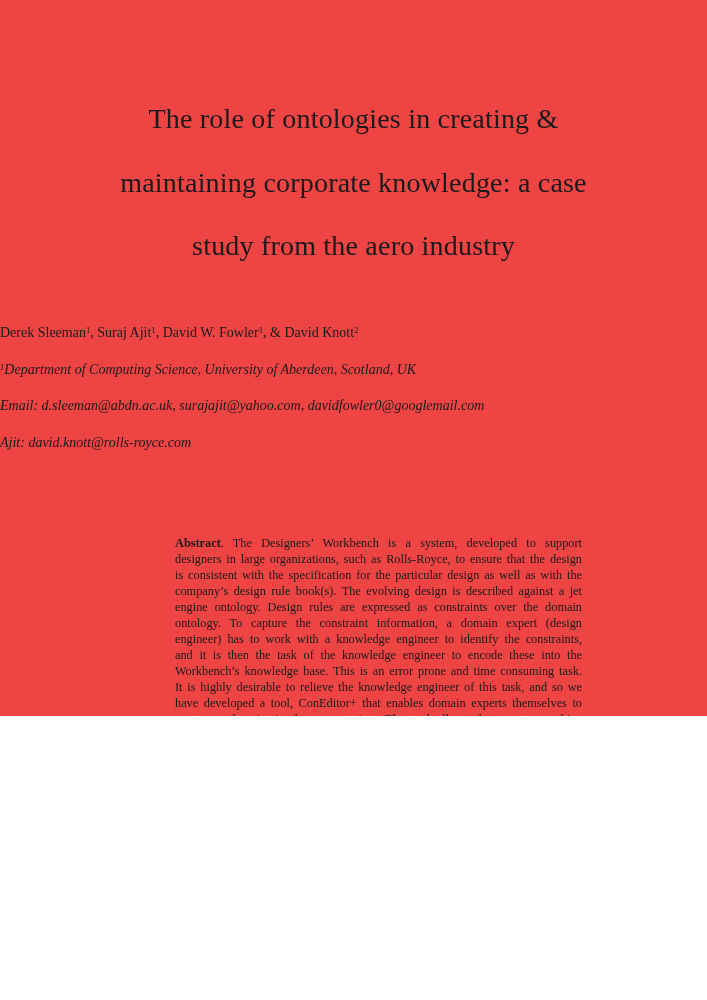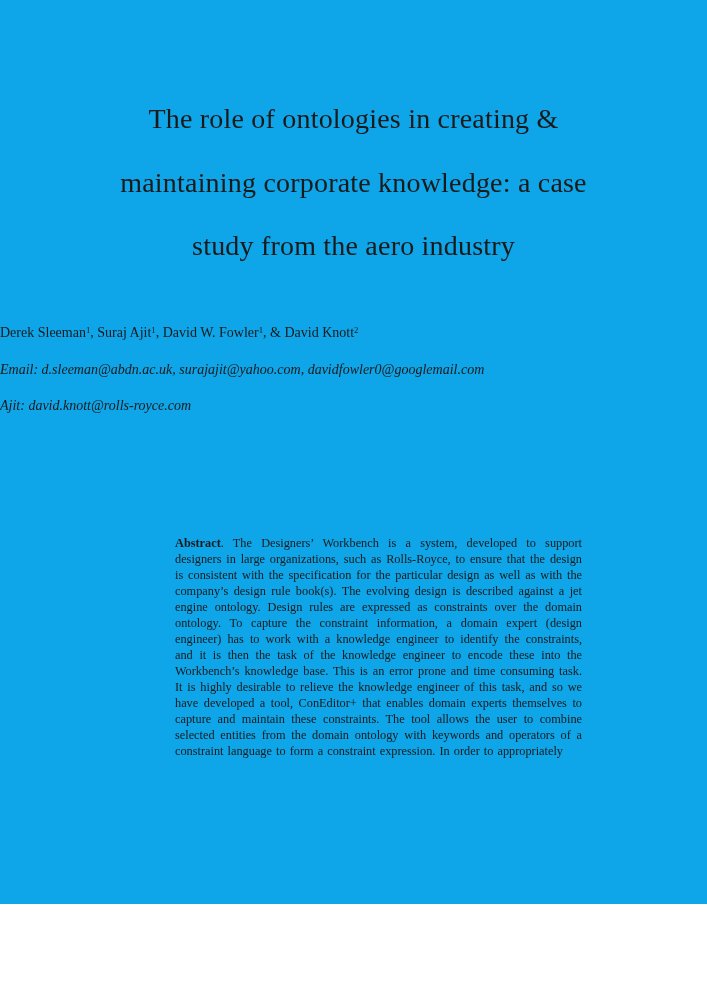--- a/index.html
+++ b/index.html
@@ -3,22 +3,22 @@
 <meta charset="utf-8">
 <style>
   html, body {
     margin: 0;
     padding: 0;
     background: #ffffff;
   }
   .page {
     position: relative;
     width: 707px;
-    height: 904px;
-    background: #0ea5e9;
+    height: 716px;
+    background: #ef4444;
     font-family: "Liberation Serif", "DejaVu Serif", serif;
     color: #1a1a1a;
     overflow: hidden;
   }
   .title {
     position: absolute;
     top: 87px;
     left: 0;
     width: 707px;
     margin: 0;
@@ -72,20 +72,21 @@
     <div class="title-line">maintaining corporate knowledge: a case</div>
     <div class="title-line">study from the aero industry</div>
   </h1>
 
   <div class="byline">
 
     <div class="line authors">
       <span><span>Derek Sleeman</span><sup class="sscript">1</sup></span><span><span>, Suraj Ajit</span><sup class="sscript">1</sup></span><span><span>, David W. Fowler</span><sup class="sscript">1</sup></span><span><span>, &amp; David Knott</span><sup class="sscript">2</sup></span>
     </div>
 
+    <div class="line italic"><sup class="sscript">1</sup><span>Department of Computing Science, University of Aberdeen, Scotland, UK</span></div>
 
     <div class="line italic"><span>Email: d.sleeman@abdn.ac.uk, surajajit@yahoo.com, davidfowler0@googlemail.com</span></div>
 
 
     <div class="line italic"><span>Ajit: david.knott@rolls-royce.com</span></div>
 
   </div>
 
   <p class="abstract"><span class="label">Abstract</span><span>. The Designers’ Workbench is a system, developed to support designers in large organizations, such as Rolls-Royce, to ensure that the design is consistent with the specification for the particular design as well as with the company’s design rule book(s). The evolving design is described against a jet engine ontology. Design rules are expressed as constraints over the domain ontology. To capture the constraint information, a domain expert (design engineer) has to work with a knowledge engineer to identify the constraints, and it is then the task of the knowledge engineer to encode these into the Workbench’s knowledge base. This is an error prone and time consuming task. It is highly desirable to relieve the knowledge engineer of this task, and so we have developed a tool, ConEditor+ that enables domain experts themselves to capture and maintain these constraints. The tool allows the user to combine selected entities from the domain ontology with keywords and operators of a constraint language to form a constraint expression. In order to appropriately</span></p>
 

